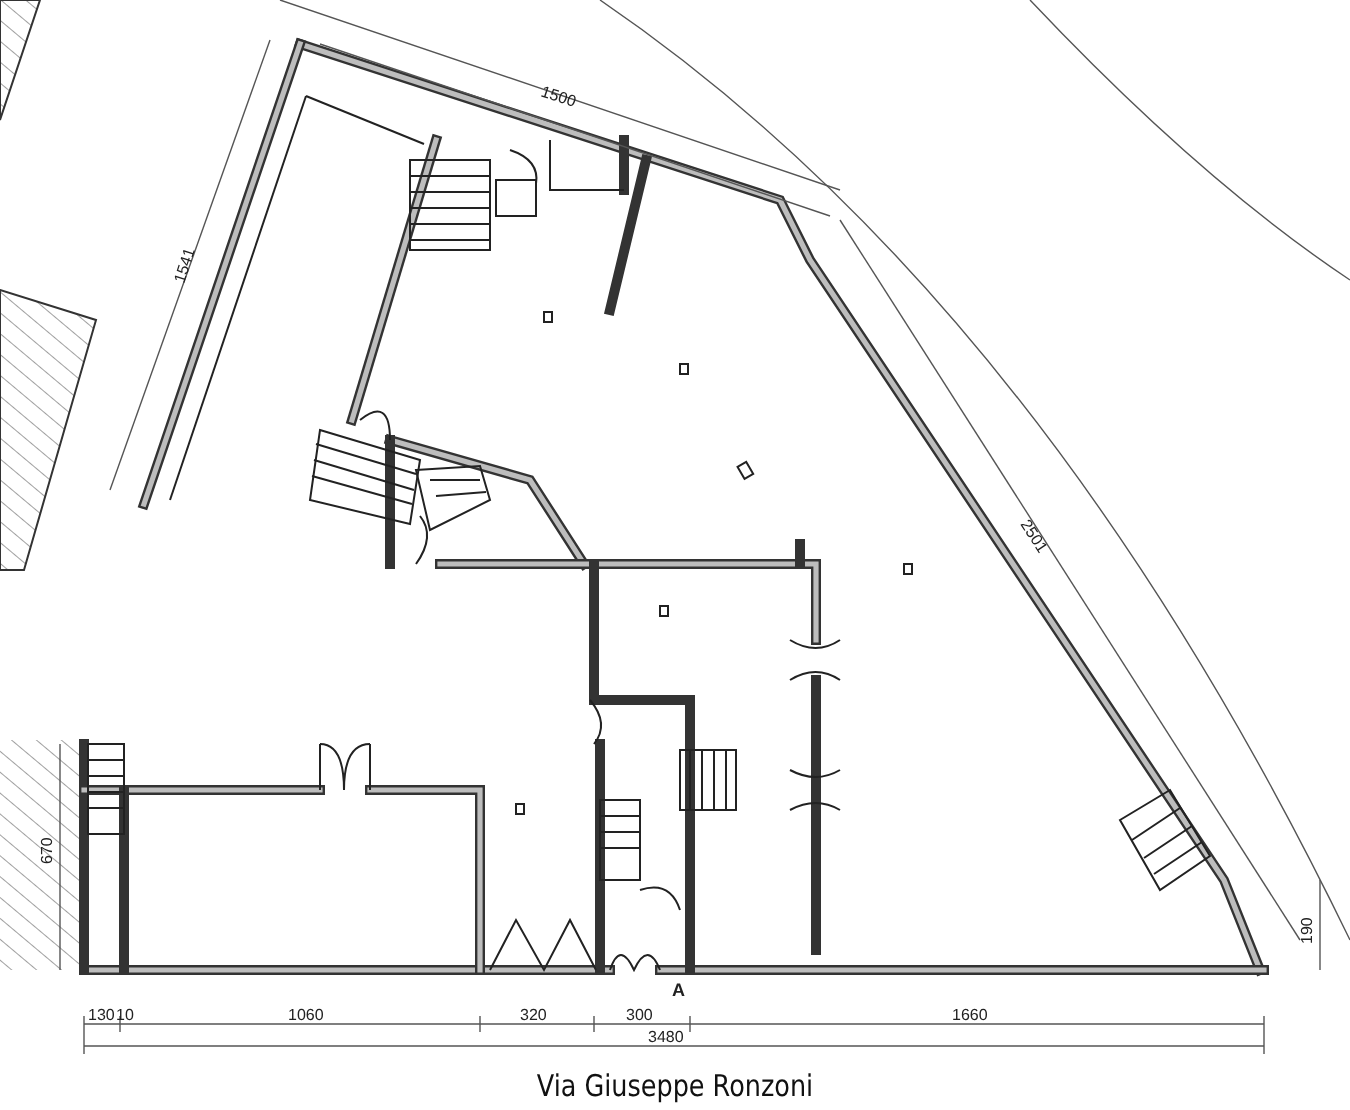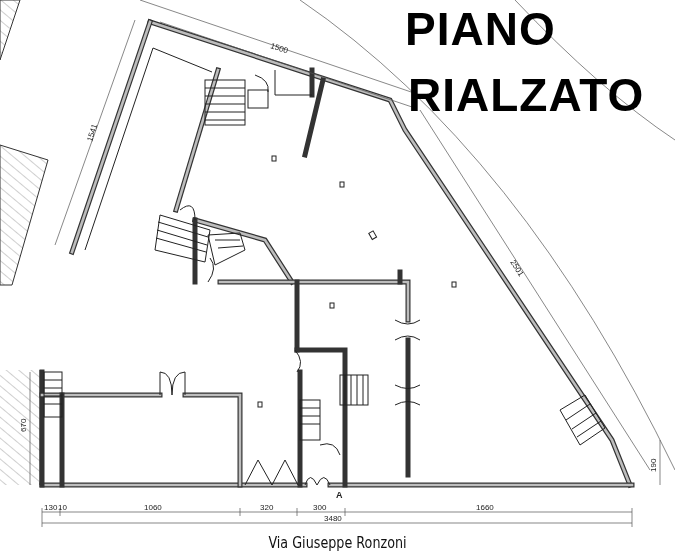--- a/index.html
+++ b/index.html
@@ -174,16 +174,14 @@
       <text class="dim" x="58" y="510">10</text>
       <text class="dim" x="144" y="510">1060</text>
       <text class="dim" x="260" y="510">320</text>
       <text class="dim" x="313" y="510">300</text>
       <text class="dim" x="476" y="510">1660</text>
       <text class="dim" x="324" y="521">3480</text>
       <text class="dim" x="336" y="498" style="font-weight:bold;font-size:9px">A</text>
     </g>
   </svg>
 
-  <div class="title" style="top:6px">PIANO</div>
-  <div class="title" style="top:72px; left:408px">RIALZATO</div>
   <div class="street">Via Giuseppe Ronzoni</div>
 </div>
 
 </body></html>

